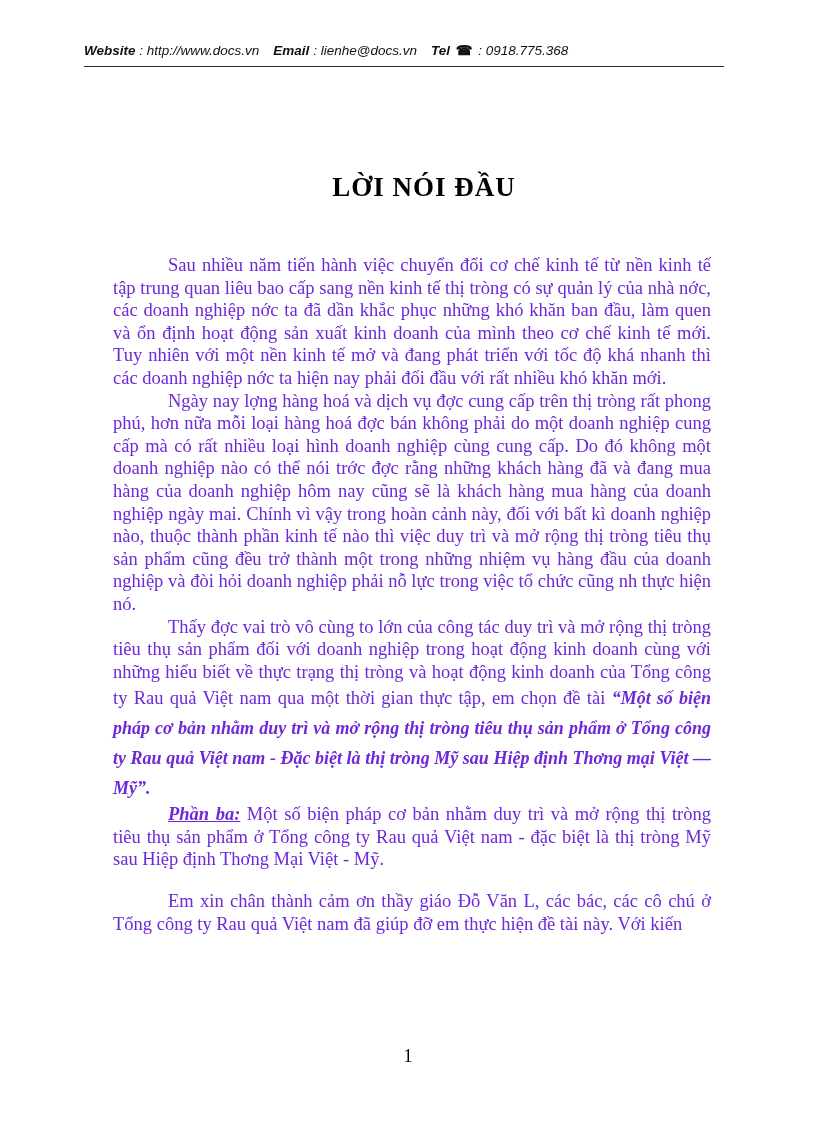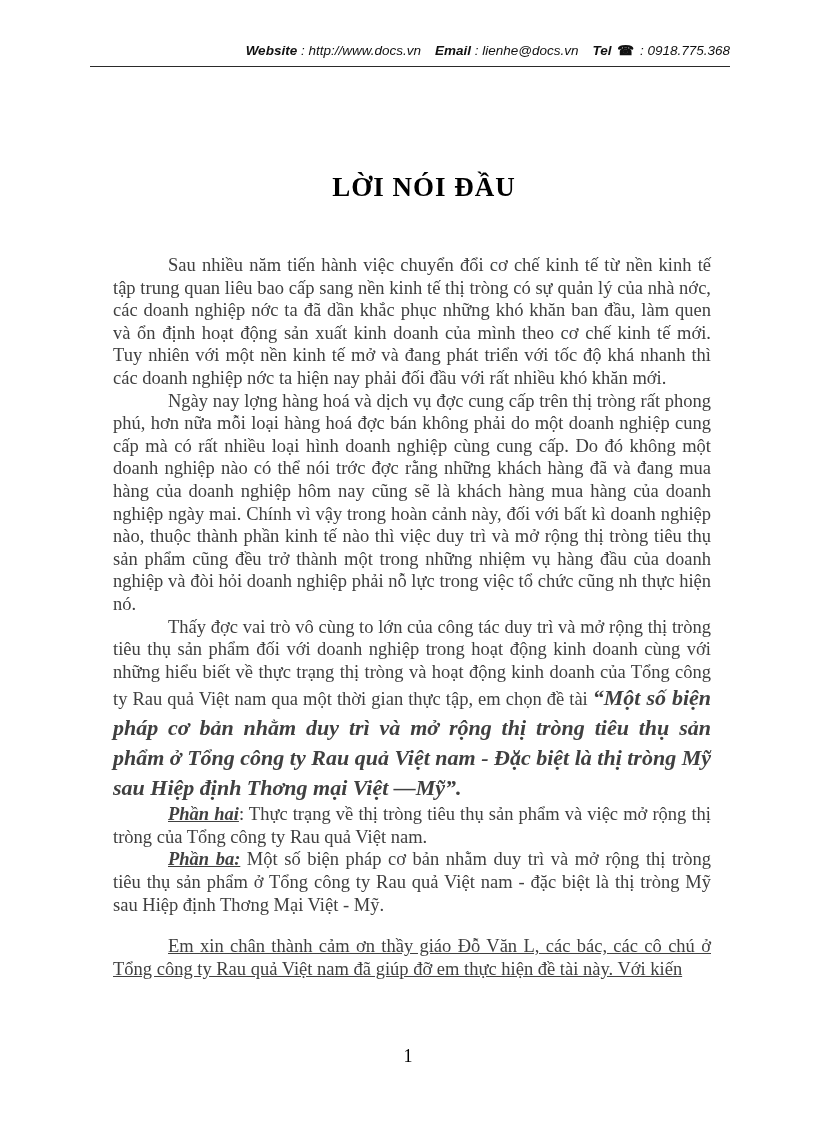--- a/index.html
+++ b/index.html
@@ -13,25 +13,25 @@
     height: 1123px;
     background: #ffffff;
     color: #000000;
     overflow: hidden;
   }
 
   
   .header {
     position: absolute;
     top: 42px;
-    left: 90px;
+    left: 84px;
     width: 640px;
     height: 24px;
     border-bottom: 1.5px solid #2a2a2a;
-    text-align: right;
+    text-align: left;
     font-family: "Liberation Sans", sans-serif;
     font-style: italic;
     font-size: 13.5px;
     white-space: nowrap;
     color: #111111;
   }
   .header .hl { font-weight: bold; }
   .header .hv { font-weight: normal; }
   .header .grp { margin-left: 14px; }
   .header .grp:first-child { margin-left: 0; }
@@ -55,43 +55,42 @@
   
   .content {
     position: absolute;
     top: 254px;
     left: 113px;
     width: 598px;
     font-family: "Liberation Serif", serif;
     font-size: 18.5px;
     line-height: 22.6px;
     text-align: justify;
-    color: #404040;
+    color: #6d28d9;
   }
   .content p {
     margin: 0;
     text-indent: 55px;
   }
   .thesis-title {
     font-weight: bold;
     font-style: italic;
-    font-size: 22px;
+    font-size: 18px;
     line-height: 30px;
   }
   .outline-heading {
     font-weight: bold;
   }
   .part-label {
     font-weight: bold;
     font-style: italic;
     text-decoration: underline;
   }
   .closing {
     margin-top: 19px !important;
-    text-decoration: underline;
   }
 
   
   .page-number {
     position: absolute;
     top: 1046px;
     left: 0;
     width: 816px;
     text-align: center;
     font-family: "Liberation Serif", serif;
@@ -113,21 +112,20 @@
   <div class="content">
 
     <p>Sau nhiều năm tiến hành việc chuyển đổi cơ chế kinh tế từ nền kinh tế tập trung quan liêu bao cấp sang nền kinh tế thị tròng  có sự quản lý của nhà nớc, các doanh nghiệp nớc  ta đã dần khắc phục những khó khăn ban đầu, làm quen và ổn định hoạt động sản xuất kinh doanh của mình theo cơ chế kinh tế mới. Tuy nhiên với một nền kinh tế mở và đang phát triển với tốc độ khá nhanh thì các doanh nghiệp nớc  ta hiện nay phải đối đầu với rất nhiều khó khăn mới.</p>
 
     <p>Ngày nay lợng  hàng hoá và dịch vụ đợc  cung cấp trên thị tròng  rất phong phú, hơn nữa mỗi loại hàng hoá đợc  bán không phải do một doanh nghiệp cung cấp mà có rất nhiều loại hình doanh nghiệp cùng cung cấp. Do đó không một doanh nghiệp nào có thể nói trớc  đợc  rằng những khách hàng đã và đang mua hàng của doanh nghiệp hôm nay cũng sẽ là khách hàng mua hàng của doanh nghiệp  ngày mai. Chính vì vậy trong hoàn cảnh này, đối với bất kì doanh nghiệp nào, thuộc thành phần kinh tế nào thì việc duy trì và mở rộng thị tròng tiêu thụ sản phẩm cũng đều trở thành một trong những nhiệm vụ hàng đầu của doanh nghiệp và đòi hỏi doanh nghiệp phải nỗ lực trong việc tổ chức cũng nh thực hiện nó.</p>
 
     <p><span>Thấy đợc  vai trò vô cùng to lớn của công tác duy trì và mở rộng thị tròng  tiêu thụ sản phẩm đối với doanh nghiệp trong hoạt động kinh doanh cùng với những hiểu biết về thực trạng thị tròng  và hoạt động kinh doanh của Tổng công ty Rau quả Việt nam qua một thời gian thực tập, em chọn đề tài </span><span class="thesis-title">“Một số biện pháp cơ bản nhằm duy trì và mở rộng thị tròng  tiêu thụ sản phẩm ở Tổng công ty Rau quả Việt nam - Đặc biệt là thị tròng  Mỹ sau Hiệp định Thơng  mại Việt —Mỹ”.</span></p>
 
 
 
-    <p><span class="part-label">Phần hai</span><span>: Thực trạng về thị tròng  tiêu thụ sản phẩm và việc mở rộng thị tròng  của Tổng công ty Rau quả Việt nam.</span></p>
 
     <p><span class="part-label">Phần ba:</span><span> Một số biện pháp cơ bản nhằm duy trì và mở rộng thị tròng tiêu thụ sản phẩm ở Tổng công ty Rau quả Việt nam - đặc biệt là thị tròng  Mỹ sau Hiệp định Thơng  Mại Việt - Mỹ.</span></p>
 
     <p class="closing">Em xin chân thành cảm ơn thầy giáo Đỗ Văn L,  các bác, các cô chú ở Tổng công ty Rau quả Việt nam đã giúp đỡ em thực hiện đề tài này. Với kiến</p>
 
   </div>
 
   <div class="page-number">1</div>
 
 </div>

